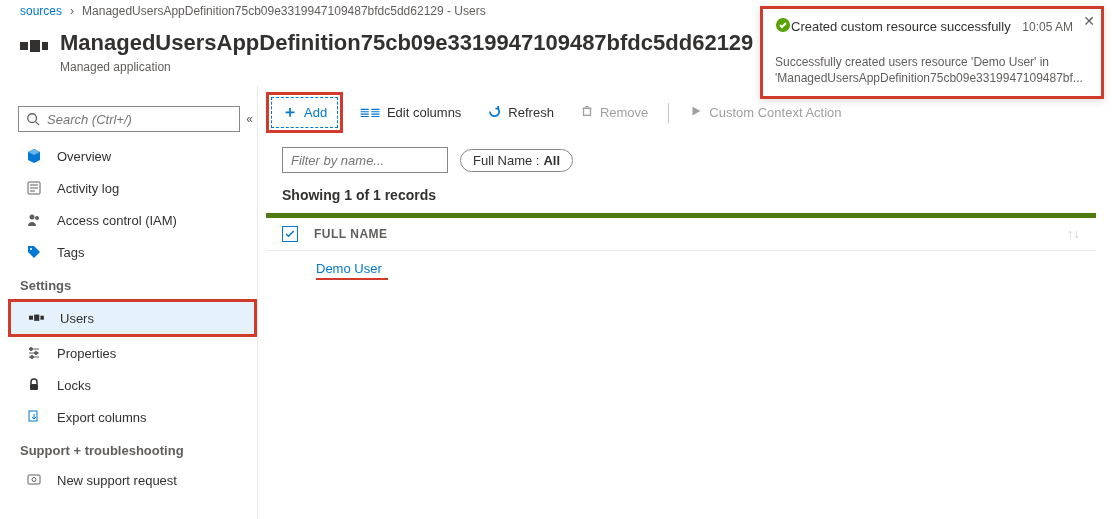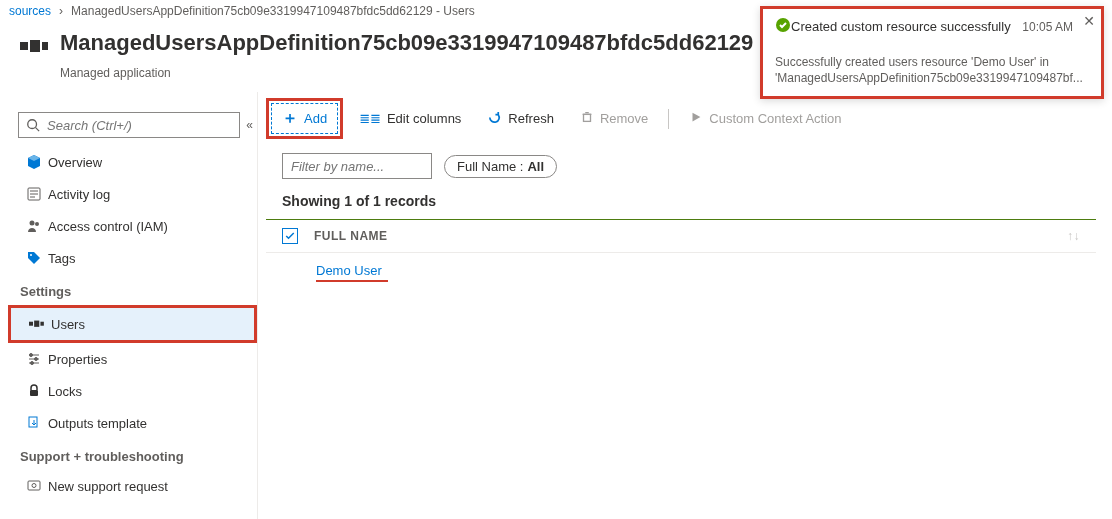--- a/index.html
+++ b/index.html
@@ -1,47 +1,47 @@
 <!DOCTYPE html>
 <html><head>
 <meta charset="utf-8">
 <style>
   * { box-sizing: border-box; margin: 0; padding: 0; }
   body { font-family: "Segoe UI", Arial, sans-serif; font-size: 13px; color: #323130; background: #fff; width: 1112px; height: 519px; overflow: hidden; position: relative; }
-  .breadcrumb { display: flex; align-items: center; padding: 4px 9px; font-size: 12px; gap: 8px; border-bottom: 0; color: #605e5c; }
+  .breadcrumb { display: flex; align-items: center; padding: 4px 20px; font-size: 12px; gap: 8px; border-bottom: 0; color: #605e5c; }
   .breadcrumb .bc-link { color: #0078d4; }
   .breadcrumb .bc-sep { color: #605e5c; }
   .header { display: flex; align-items: flex-start; padding: 8px 16px 12px 20px; gap: 12px; }
   .header .app-icon { width: 28px; height: 16px; margin-top: 8px; }
   .header h1 { font-size: 22px; font-weight: 600; color: #323130; }
-  .header .subtitle { font-size: 12px; color: #605e5c; margin-top: 10px; }
+  .header .subtitle { font-size: 12px; color: #605e5c; margin-top: 4px; }
   .layout { display: flex; height: calc(100% - 78px); }
   .sidebar { width: 258px; border-right: 1px solid #edebe9; padding: 4px 0 8px 8px; overflow-y: auto; }
   .search-row { display: flex; align-items: center; gap: 6px; padding: 16px 4px 8px 10px; }
   .search-box { flex: 1; display: flex; align-items: center; border: 1px solid #8a8886; height: 26px; padding: 0 6px; gap: 6px; }
   .search-box input { border: none; outline: none; font-style: italic; font-size: 13px; width: 100%; color: #605e5c; background: transparent; }
   .collapse-caret { font-size: 12px; color: #605e5c; }
-  .nav-item { display: flex; align-items: center; gap: 6px; padding: 8px 8px 8px 18px; cursor: pointer; font-size: 13px; color: #323130; }
+  .nav-item { display: flex; align-items: center; gap: 15px; padding: 8px 8px 8px 18px; cursor: pointer; font-size: 13px; color: #323130; }
   .nav-item.selected { background: #e5f1fb; }
   .nav-group { font-size: 13px; font-weight: 600; color: #605e5c; padding: 10px 8px 6px 12px; }
   .nav-icon { width: 16px; height: 16px; flex-shrink: 0; display: inline-flex; align-items: center; justify-content: center; }
   .main { flex: 1; padding: 0 16px 0 8px; overflow: auto; }
   .toolbar { display: flex; align-items: center; gap: 6px; padding: 6px 0; }
   .tb-btn { display: flex; align-items: center; gap: 6px; padding: 4px 10px; color: #323130; cursor: pointer; font-size: 13px; }
   .tb-btn.disabled { color: #a19f9d; cursor: default; }
   .tb-sep { width: 1px; height: 20px; background: #c8c6c4; margin: 0 4px; }
   .add-btn { border: 1px dashed #0078d4; color: #0078d4; font-weight: 400; }
   .add-highlight { padding: 2px; border: 3px solid #d13b2b; }
   .users-highlight { border: 3px solid #d13b2b; }
   .filter-row { display: flex; align-items: center; gap: 12px; padding: 8px 0 10px 16px; }
-  .filter-input { border: 1px solid #8a8886; height: 26px; padding: 0 8px; font-style: italic; color: #605e5c; width: 150px; background: transparent; outline: none; font-size: 13px; }
+  .filter-input { border: 1px solid #8a8886; height: 26px; padding: 0 8px; font-style: italic; color: #605e5c; width: 166px; background: transparent; outline: none; font-size: 13px; }
   .pill { border: 1px solid #8a8886; border-radius: 14px; padding: 3px 12px; font-size: 13px; display: flex; gap: 4px; }
   .pill b { font-weight: 600; }
   .records-summary { font-weight: 600; padding: 4px 0 10px 16px; font-size: 14px; }
-  .table-header { display: flex; align-items: center; padding: 8px 16px; border-top: 1px solid #4d7c0f; border-bottom: 1px solid #edebe9; font-size: 12px; font-weight: 600; letter-spacing: .5px; color: #605e5c; justify-content: space-between; }
+  .table-header { display: flex; align-items: center; padding: 8px 16px; border-top: 5px solid #4d7c0f; border-bottom: 1px solid #edebe9; font-size: 12px; font-weight: 600; letter-spacing: .5px; color: #605e5c; justify-content: space-between; }
   .th-left { display: flex; align-items: center; gap: 16px; }
   .checkbox { width: 16px; height: 16px; border: 1px solid #0078d4; display:inline-flex; align-items:center; justify-content:center; }
   .checkbox svg { display:block; }
   .row { display: flex; align-items: center; padding: 10px 16px 4px 50px; }
   .row a { color: #0078d4; text-decoration: none; border-bottom: 2px solid #d13b2b; padding: 0 6px 2px 0; }
   .notification { position: absolute; top: 6px; right: 8px; width: 344px; background: #fff; border: 3px solid #d13b2b; padding: 8px 28px 10px 12px; box-shadow: 0 2px 8px rgba(0,0,0,.15); }
   .notification .close { position: absolute; top: 4px; right: 6px; cursor: pointer; font-size: 14px; color: #605e5c; }
   .notification .line1 { display: flex; align-items: center; }
   .notification .title { font-size: 13px; color: #323130; flex: 1; }
   .notification .time { font-size: 12px; color: #605e5c; }
@@ -163,21 +163,21 @@
         </span>
       <span>Locks</span>
     </div>
     <div class="nav-item">
       <span class="nav-icon">
           <svg viewBox="0 0 16 16" width="16" height="16" fill="#0078d4">
             <rect x="3" y="2" width="8" height="10" fill="none" stroke="#0078d4"></rect>
             <path d="M8 5v5M6 8l2 2 2-2" fill="none" stroke="#0078d4"></path>
           </svg>
         </span>
-      <span>Outputs template</span>
+      <span>Export columns</span>
     </div>
 
     <div class="nav-group">Support + troubleshooting</div>
 
     <div class="nav-item">
       <span class="nav-icon">
           <svg viewBox="0 0 16 16" width="16" height="16" fill="none" stroke="#605e5c">
             <rect x="2" y="3" width="12" height="9" rx="1"></rect>
             <circle cx="8" cy="7.5" r="2"></circle>
           </svg>

